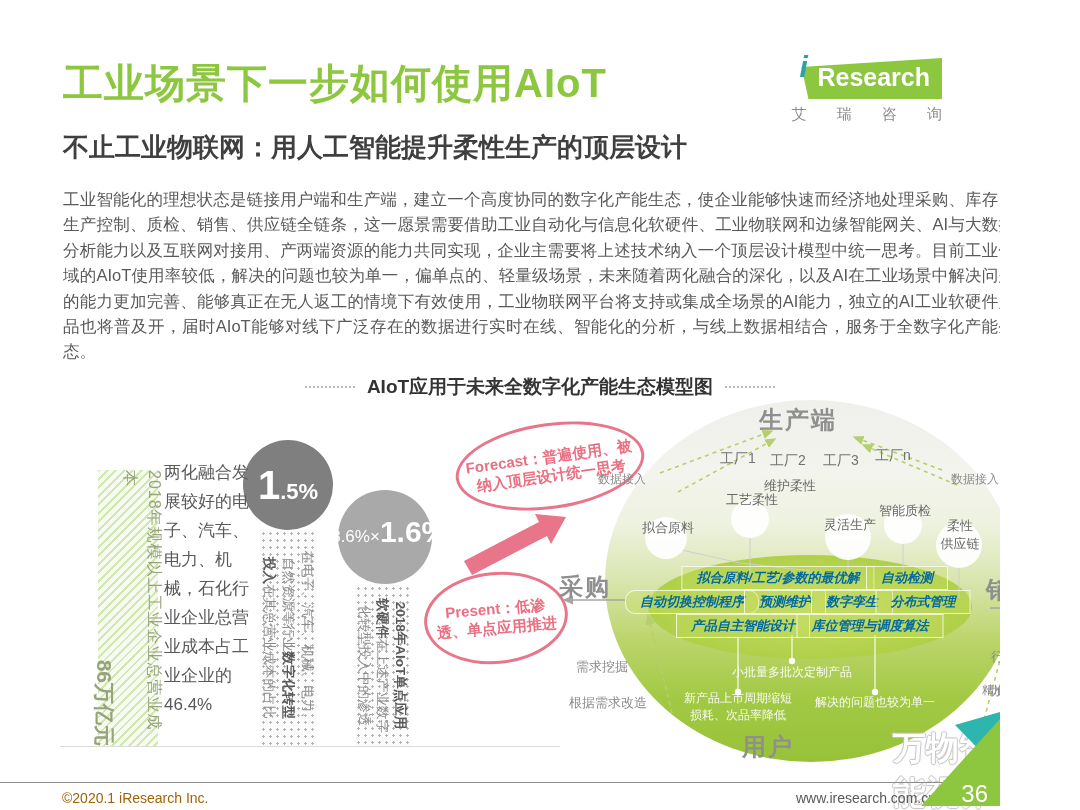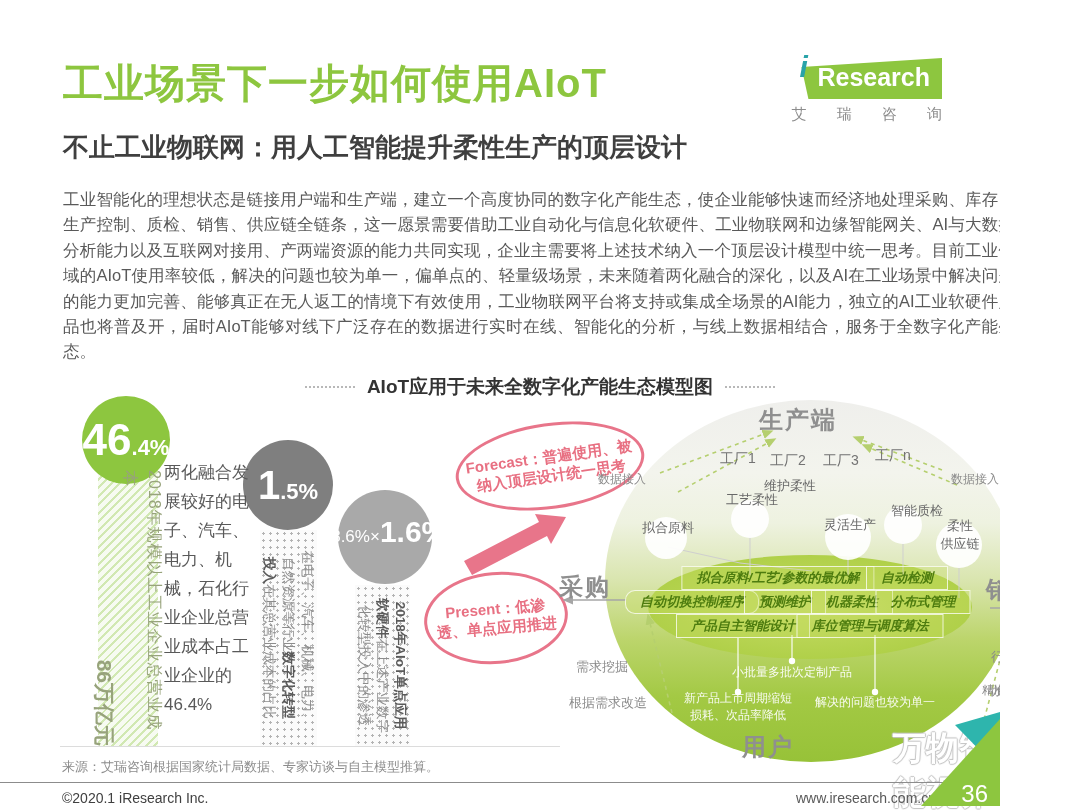--- a/index.html
+++ b/index.html
@@ -58,31 +58,31 @@
     background:linear-gradient(180deg,#efefec 0%,#f3f4ed 20%,#eef2e0 34%,#d9e5ae 50%,#bcd56c 66%,#a3c944 82%,#97c238 100%);}
   .inner-ellipse{position:absolute;left:88px;top:160px;width:324px;height:104px;border-radius:50%;
     background:radial-gradient(closest-side,#c6dc66,#b0d049);}
   .dlabel{position:absolute;transform:translate(-50%,-50%);white-space:pre-line;text-align:center;}
   .big-gray{font-size:24px;font-weight:700;color:#8f8f8f;letter-spacing:2px;}
   .factory{font-size:14px;color:#737373;}
   .nodelabel{font-size:13px;color:#686868;}
   .smallgray{font-size:12px;color:#8a8a8a;}
   .outlabel{font-size:13px;color:#8a8a8a;}
   .node-circle{position:absolute;border-radius:50%;background:rgba(255,255,255,.92);transform:translate(-50%,-50%);}
-  .cap{position:absolute;transform:translate(-50%,-50%);white-space:nowrap;color:#4d7c0f;font-weight:700;font-style:italic;
+  .cap{position:absolute;transform:translate(-50%,-50%);white-space:nowrap;color:#0369a1;font-weight:700;font-style:italic;
        font-size:13px;padding:2px 14px;border:1px solid rgba(255,255,255,.75);background:rgba(198,222,98,.35);}
   .bottomlabel{font-size:12px;color:rgba(255,255,255,.92);}
   
   .watermark{left:852px;top:726px;display:flex;align-items:center;gap:6px;}
   .wm-text{font-size:33px;font-weight:700;color:#fff;
     text-shadow:1px 0 1px #c4c4c4,-1px 0 1px #c4c4c4,0 1px 1px #c4c4c4,0 -1px 1px #c4c4c4;}
   
   .source{left:62px;top:758px;font-size:13px;color:#8c8c8c;}
   .footer-rule{left:0;top:782px;width:1080px;border-top:1px solid #8c8c8c;}
-  .copyright{left:62px;top:790px;font-size:14px;color:#404040;}
+  .copyright{left:62px;top:790px;font-size:14px;color:#a16207;}
   .website{right:64px;top:790px;font-size:14px;color:#595959;}
   .corner{right:0;bottom:0;}
   .pagenum{position:absolute;right:12px;bottom:2px;color:#fff;font-size:24px;}
 </style>
 </head>
 <body>
 
 <div class="page">
 
   <div class="abs title">工业场景下一步如何使用AIoT</div>
@@ -102,24 +102,20 @@
     <div class="fig-title">AIoT应用于未来全数字化产能生态模型图</div>
     <div class="fig-dots"></div>
   </div>
 
   <div class="abs leftchart">
     <div class="bar bar-green b1"></div>
     <div class="bar bar-gray b2"></div>
     <div class="bar bar-gray b3"></div>
     <div class="baseline"></div>
 
-    <div class="circ c1">
-      <span class="big">46</span>
-      <span class="small">.4%</span>
-    </div>
     <div class="circ c2">
       <span class="big">1</span>
       <span class="small">.5%</span>
     </div>
     <div class="circ c3">
       <span class="small">58.6%×</span>
       <span class="big">1.6%</span>
     </div>
 
     <div class="vtext vt1">
@@ -190,29 +186,29 @@
     <div class="dlabel factory" style="left:178px;top:64px;">工厂1</div>
     <div class="dlabel factory" style="left:228px;top:66px;">工厂2</div>
     <div class="dlabel factory" style="left:281px;top:66px;">工厂3</div>
     <div class="dlabel factory" style="left:333px;top:61px;">工厂n</div>
     <div class="dlabel smallgray" style="left:62px;top:84px;">数据接入</div>
     <div class="dlabel smallgray" style="left:415px;top:84px;">数据接入</div>
     <div class="dlabel nodelabel" style="left:230px;top:91px;">维护柔性</div>
     <div class="dlabel nodelabel" style="left:192px;top:105px;">工艺柔性</div>
     <div class="dlabel nodelabel" style="left:108px;top:133px;">拟合原料</div>
     <div class="dlabel nodelabel" style="left:290px;top:130px;">灵活生产</div>
-    <div class="dlabel nodelabel" style="left:345px;top:116px;margin-left:12px;">智能质检</div>
+    <div class="dlabel nodelabel" style="left:345px;top:116px;">智能质检</div>
     <div class="dlabel nodelabel" style="left:400px;top:140px;">柔性
 供应链</div>
 
     <div class="cap" style="left:218px;top:183px;">拟合原料/工艺/参数的最优解</div>
     <div class="cap" style="left:347px;top:183px;">自动检测</div>
     <div class="cap" style="left:132px;top:207px;border-radius:10px;">自动切换控制程序</div>
     <div class="cap" style="left:225px;top:207px;">预测维护</div>
-    <div class="cap" style="left:292px;top:207px;">机器柔性</div>
+    <div class="cap" style="left:292px;top:207px;">数字孪生</div>
     <div class="cap" style="left:363px;top:207px;">分布式管理</div>
     <div class="cap" style="left:183px;top:231px;">产品自主智能设计</div>
     <div class="cap" style="left:310px;top:231px;">库位管理与调度算法</div>
 
     <div class="dlabel big-gray" style="left:25px;top:192px;">采购</div>
     <div class="dlabel big-gray" style="left:452px;top:195px;">销售</div>
     <div class="dlabel big-gray" style="left:208px;top:352px;">用户</div>
 
     <div class="dlabel outlabel" style="left:42px;top:272px;">需求挖掘</div>
     <div class="dlabel outlabel" style="left:48px;top:308px;">根据需求改造</div>
@@ -233,21 +229,20 @@
       <circle cx="40" cy="33" r="11" fill="none" stroke="#fff" stroke-width="3"></circle>
       <circle cx="17" cy="17" r="2.4" fill="#fff"></circle>
       <circle cx="27" cy="17" r="2.4" fill="#fff"></circle>
       <circle cx="36" cy="31" r="2" fill="#fff"></circle>
       <circle cx="44" cy="31" r="2" fill="#fff"></circle>
       <path d="M14 32 L10 40 L20 35" fill="#fff" stroke="none"></path>
     </svg>
     <span class="wm-text">万物智能视界</span>
   </div>
 
-  <div class="abs source">来源：艾瑞咨询根据国家统计局数据、专家访谈与自主模型推算。</div>
   <div class="abs footer-rule"></div>
   <div class="abs copyright">©2020.1 iResearch Inc.</div>
   <div class="abs website">www.iresearch.com.cn</div>
 
   <div class="abs corner">
     <svg width="95" height="95">
       <polygon points="50,14 95,1 95,60" fill="#2eb5ad"></polygon>
       <polygon points="95,8 16,95 95,95" fill="#8dc63f"></polygon>
     </svg>
     <div class="pagenum">36</div>

